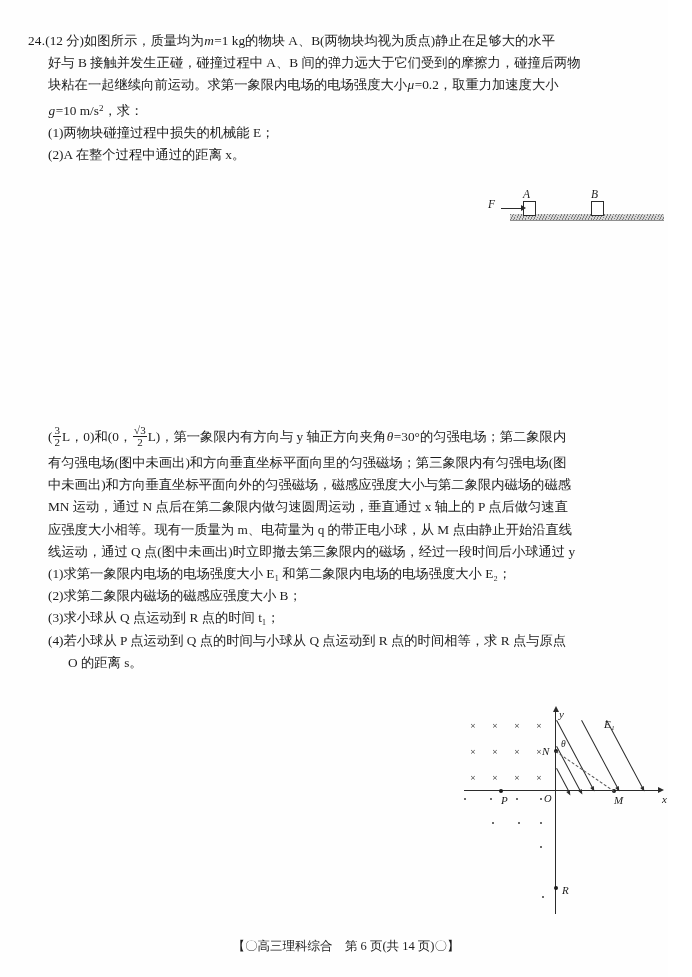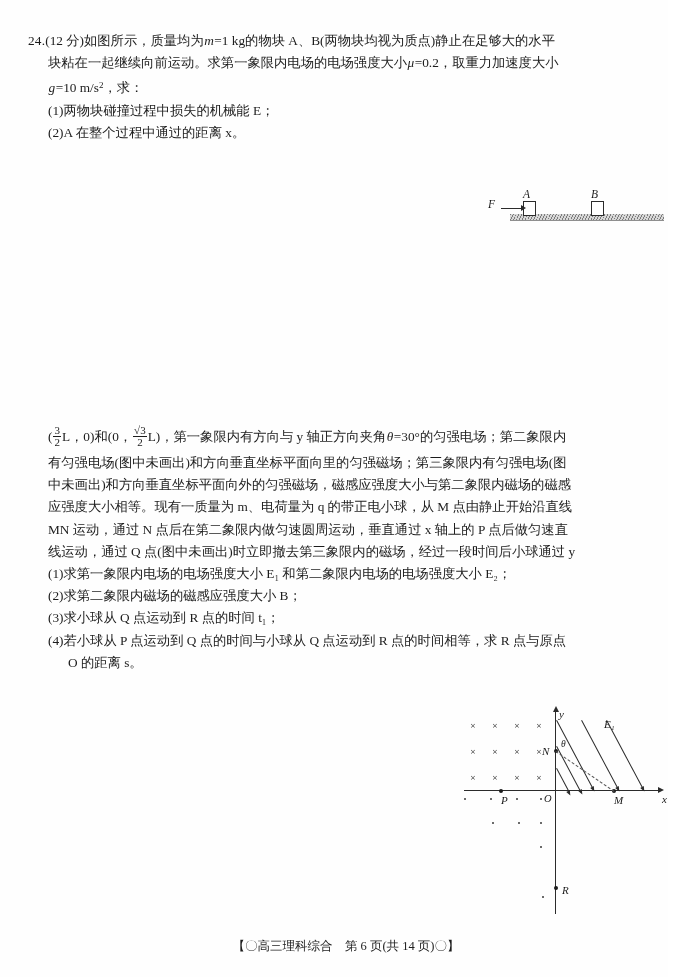--- a/index.html
+++ b/index.html
@@ -259,20 +259,21 @@
 <body>
 
 <div class="page">
 
   <div class="question" style="top: 30px;">
     <div class="q-body">
 
       <span class="q-line q-first"><span class="qnum">24.</span><span>(12 分)</span><span>如图所示，质量均为</span><i class="v">m</i>=1 kg<span>的物块 A、B(两物块均视为质点)静止在足够大的水平</span></span>
 
 
+      <span class="q-line q-indent">好与 B 接触并发生正碰，碰撞过程中 A、B 间的弹力远大于它们受到的摩擦力，碰撞后两物</span>
 
       <span class="q-line q-indent"><span>块粘在一起继续向前运动。求第一象限内电场的电场强度大小</span><i class="v">μ</i>=0.2<span>，取重力加速度大小</span></span>
 
       <span class="q-line q-indent"><i class="v">g</i>=10 m/s<sup>2</sup><span>，求：</span></span>
 
       <span class="sub-item">(1)两物块碰撞过程中损失的机械能 E；</span>
       <span class="sub-item">(2)A 在整个过程中通过的距离 x。</span>
     </div>
   </div>
 
@@ -289,22 +290,22 @@
   </div>
 
   <div class="question" style="top: 393px;">
     <div class="q-body">
 
 
       <span class="q-line q-indent" style="line-height:30px;margin-top:29px;">(<span class="frac"><span class="top">3</span><span class="bot">2</span></span><span>L，0)和(0，</span><span class="frac"><span class="top">√3</span><span class="bot">2</span></span><span>L)，第一象限内有方向与 y 轴正方向夹角</span><i class="v">θ</i>=30°<span>的匀强电场；第二象限内</span></span>
 
       <span class="q-line q-indent">有匀强电场(图中未画出)和方向垂直坐标平面向里的匀强磁场；第三象限内有匀强电场(图</span>
       <span class="q-line q-indent">中未画出)和方向垂直坐标平面向外的匀强磁场，磁感应强度大小与第二象限内磁场的磁感</span>
+      <span class="q-line q-indent">MN 运动，通过 N 点后在第二象限内做匀速圆周运动，垂直通过 x 轴上的 P 点后做匀速直</span>
       <span class="q-line q-indent">应强度大小相等。现有一质量为 m、电荷量为 q 的带正电小球，从 M 点由静止开始沿直线</span>
-      <span class="q-line q-indent">MN 运动，通过 N 点后在第二象限内做匀速圆周运动，垂直通过 x 轴上的 P 点后做匀速直</span>
       <span class="q-line q-indent">线运动，通过 Q 点(图中未画出)时立即撤去第三象限内的磁场，经过一段时间后小球通过 y</span>
 
       <span class="sub-item">(1)求第一象限内电场的电场强度大小 E₁ 和第二象限内电场的电场强度大小 E₂；</span>
       <span class="sub-item">(2)求第二象限内磁场的磁感应强度大小 B；</span>
       <span class="sub-item">(3)求小球从 Q 点运动到 R 点的时间 t₁；</span>
       <span class="sub-item">(4)若小球从 P 点运动到 Q 点的时间与小球从 Q 点运动到 R 点的时间相等，求 R 点与原点</span>
       <span class="sub-item2">O 的距离 s。</span>
     </div>
   </div>
 

